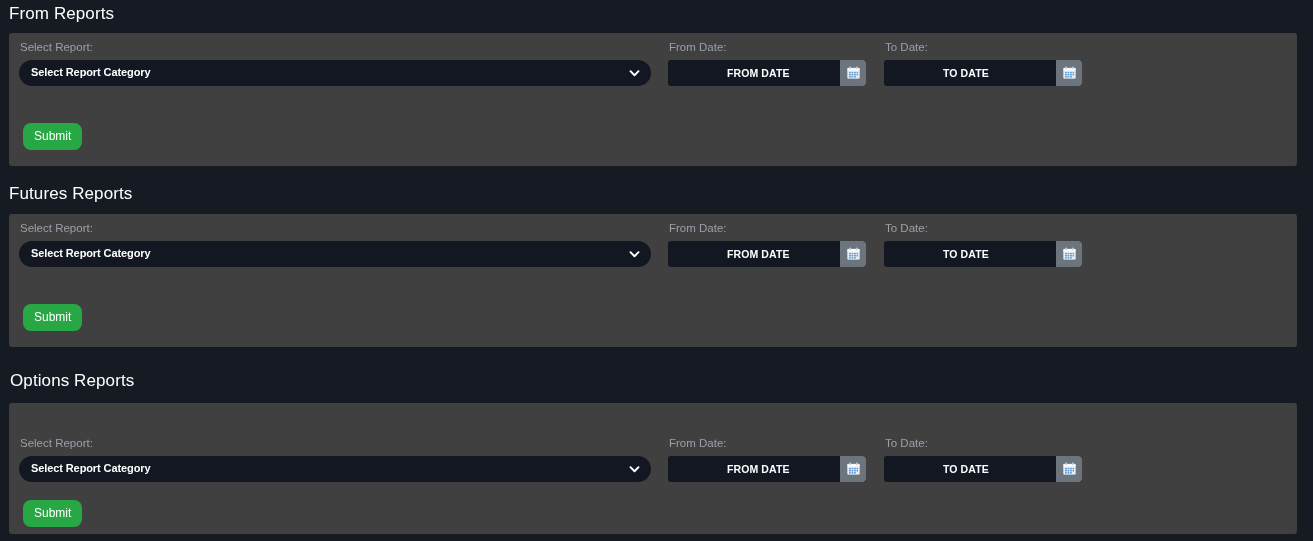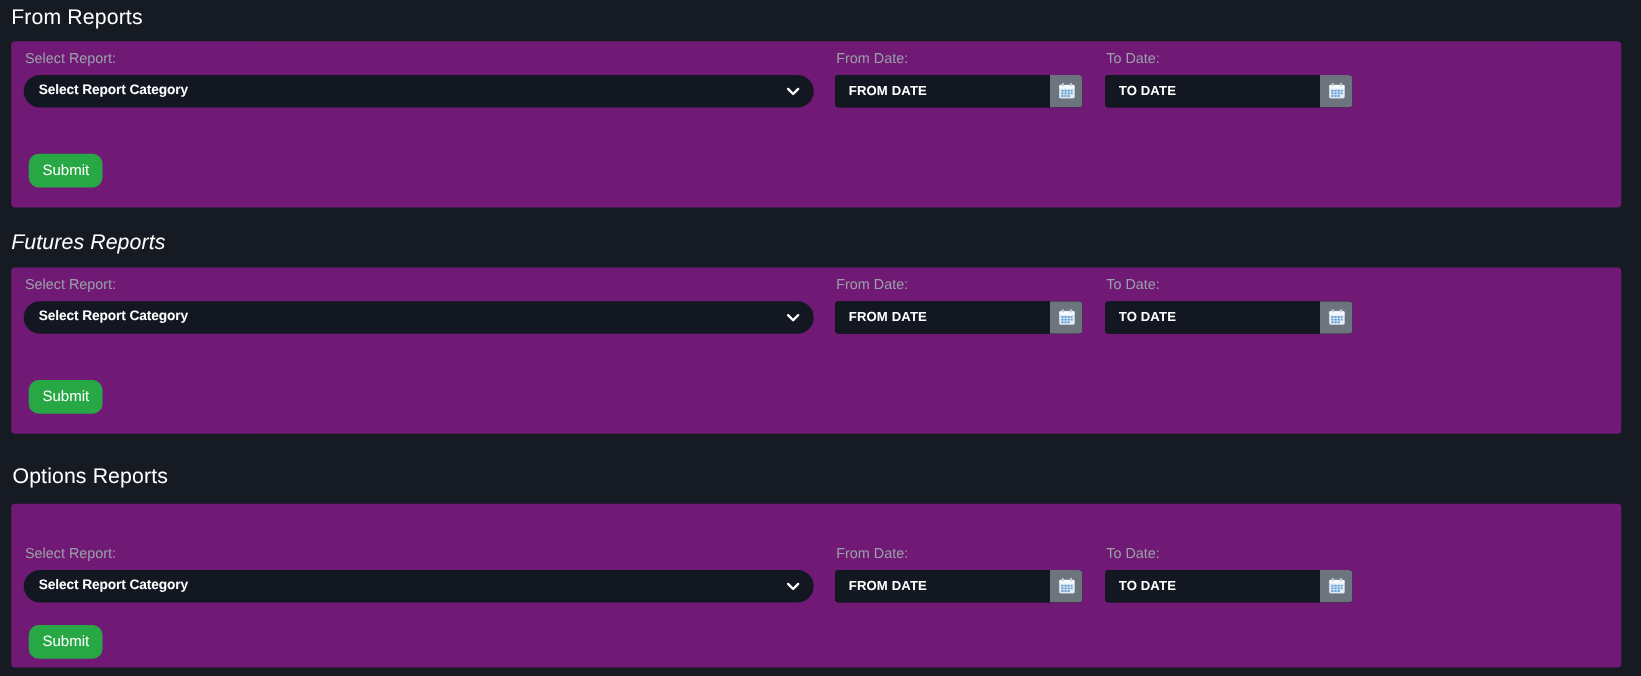--- a/index.html
+++ b/index.html
@@ -26,21 +26,21 @@
     font-size: 17px;
     font-weight: 400;
     line-height: 1;
     letter-spacing: 0.1px;
     padding-left: 9px;
     margin: 0;
   }
 
   
   .panel {
-    background: #701a75;
+    background: #404040;
     border-radius: 3px;
     position: relative;
   }
 
   
   .field-label {
     color: #9aa0a8;
     font-size: 11.5px;
     line-height: 1;
     font-weight: 400;
@@ -89,20 +89,21 @@
     background: #131722;
     border: none;
     outline: none;
     color: #ffffff;
     font-family: "Liberation Sans", sans-serif;
     font-size: 10.5px;
     font-weight: bold;
     letter-spacing: 0.1px;
     padding-left: 11px;
     min-width: 0;
+    margin-left: 48px;
   }
   .date-input::placeholder { color: #ffffff; opacity: 1; }
   .date-btn {
     flex: 0 0 26px;
     width: 26px;
     background: #6c757d;
     border: none;
     border-radius: 0 3px 3px 0;
     display: flex;
     align-items: center;
@@ -132,21 +133,21 @@
     position: absolute;
     left: 9px; top: 33px;
     width: 1288px; height: 133px;
   }
   #panel-spot .f-select { position: absolute; left: 10px; top: 9px; width: 632px; }
   #panel-spot .f-from   { position: absolute; left: 659px; top: 9px; width: 198px; }
   #panel-spot .f-to     { position: absolute; left: 875px; top: 9px; width: 198px; }
   #panel-spot .f-submit { position: absolute; left: 14px; top: 90px; }
 
   
-  #sec-fut-title { position: absolute; left: 0; top: 185px; font-style: italic; }
+  #sec-fut-title { position: absolute; left: 0; top: 185px; }
   #panel-fut {
     position: absolute;
     left: 9px; top: 214px;
     width: 1288px; height: 133px;
   }
   #panel-fut .f-select { position: absolute; left: 10px; top: 9px; width: 632px; }
   #panel-fut .f-from   { position: absolute; left: 659px; top: 9px; width: 198px; }
   #panel-fut .f-to     { position: absolute; left: 875px; top: 9px; width: 198px; }
   #panel-fut .f-submit { position: absolute; left: 14px; top: 90px; }
 

